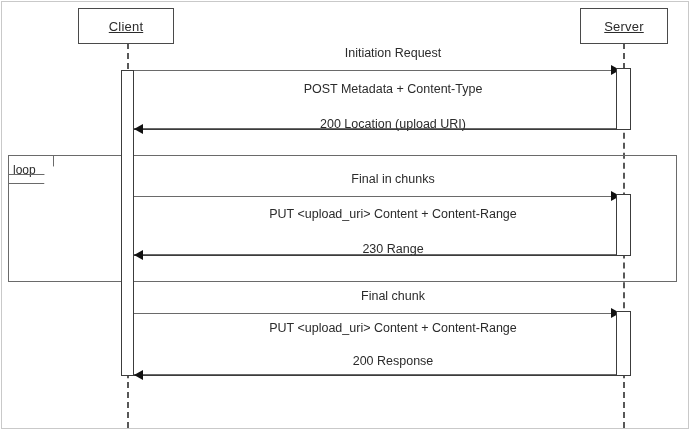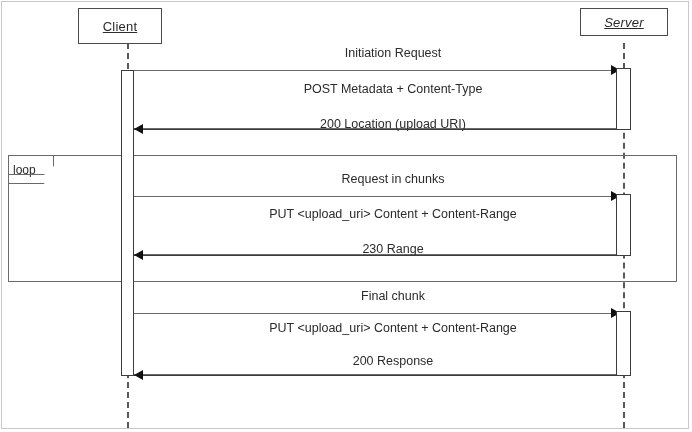--- a/index.html
+++ b/index.html
@@ -131,25 +131,25 @@
 </head>
 <body>
 
 <div id="diagram-root">
 
   <div class="outer-frame"></div>
 
   <div class="lifeline" style="left:127px; top:43px; height:385px;"></div>
   <div class="lifeline" style="left:623px; top:43px; height:385px;"></div>
 
-  <div class="participant-box" style="left:78px; top:8px; width:84px; height:36px;">
+  <div class="participant-box" style="left:78px; top:8px; width:96px; height:36px;">
     <span class="participant-label">Client</span>
   </div>
 
-  <div class="participant-box" style="left:580px; top:8px; width:88px; height:28px;font-style:italic;">
+  <div class="participant-box" style="left:580px; top:8px; width:88px; height:36px;">
     <span class="participant-label">Server</span>
   </div>
 
   <div class="msg-label" style="left:385px; top:46px;">Initiation Request</div>
 
   <div class="band" style="left:127px; top:70px; width:497px; height:59px;"></div>
   <div class="msg-label" style="left:385px; top:82px;">POST Metadata + Content-Type</div>
 
   <div class="arrowhead right" style="left:611px; top:65px;"></div>
 
@@ -157,21 +157,21 @@
 
   <div class="msg-line" style="left:134px; top:129px; width:490px;"></div>
   <div class="arrowhead left" style="left:134px; top:124px;"></div>
 
   <div class="fragment" style="left:8px; top:155px; width:669px; height:127px;"></div>
   <div class="fragment-tab" style="left:8px; top:155px; width:46px; height:29px;">
     <span class="fragment-label">loop</span>
   </div>
   <div class="fragment-tab-edge" style="left:8px; top:155px; width:46px; height:20px;"></div>
 
-  <div class="msg-label" style="left:385px; top:172px;">Request in chunks</div>
+  <div class="msg-label" style="left:385px; top:172px;">Final in chunks</div>
 
   <div class="band" style="left:127px; top:196px; width:497px; height:59px;"></div>
   <div class="msg-label" style="left:385px; top:207px;">PUT &lt;upload_uri&gt; Content + Content-Range</div>
 
   <div class="arrowhead right" style="left:611px; top:191px;"></div>
 
   <div class="msg-label" style="left:385px; top:242px;">230 Range</div>
 
   <div class="msg-line" style="left:134px; top:255px; width:490px;"></div>
   <div class="arrowhead left" style="left:134px; top:250px;"></div>

